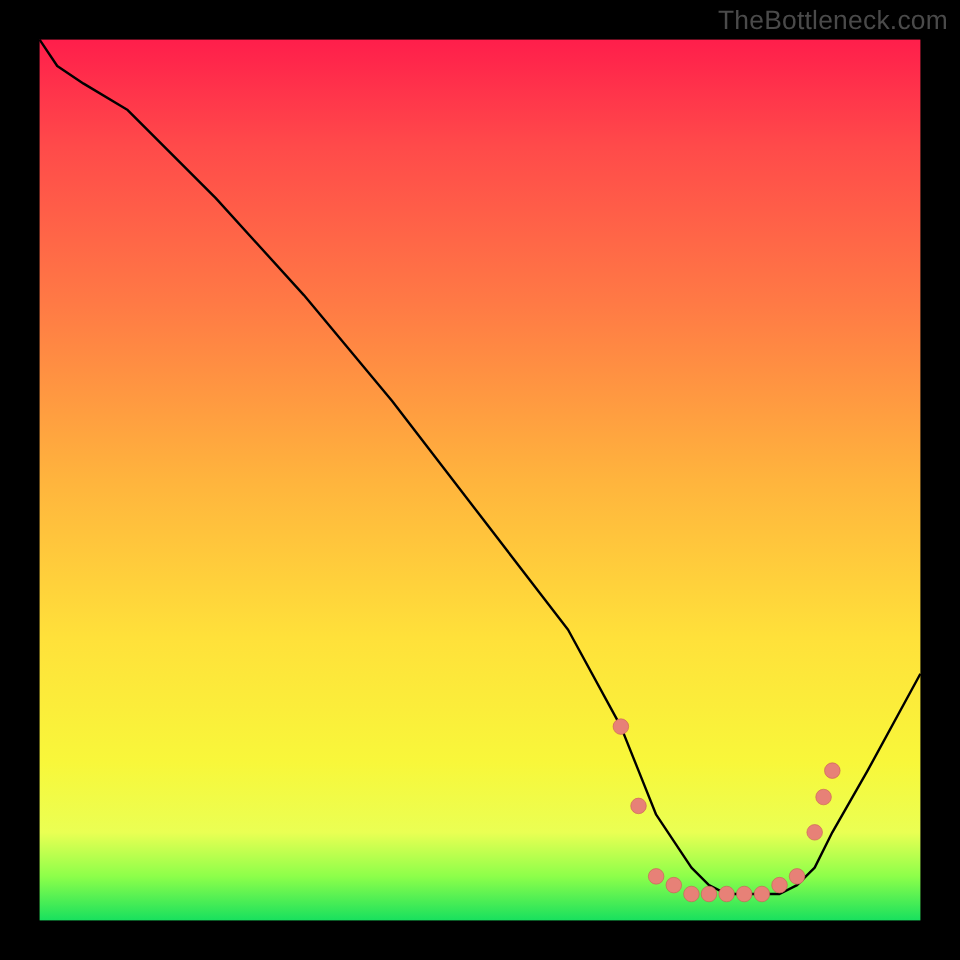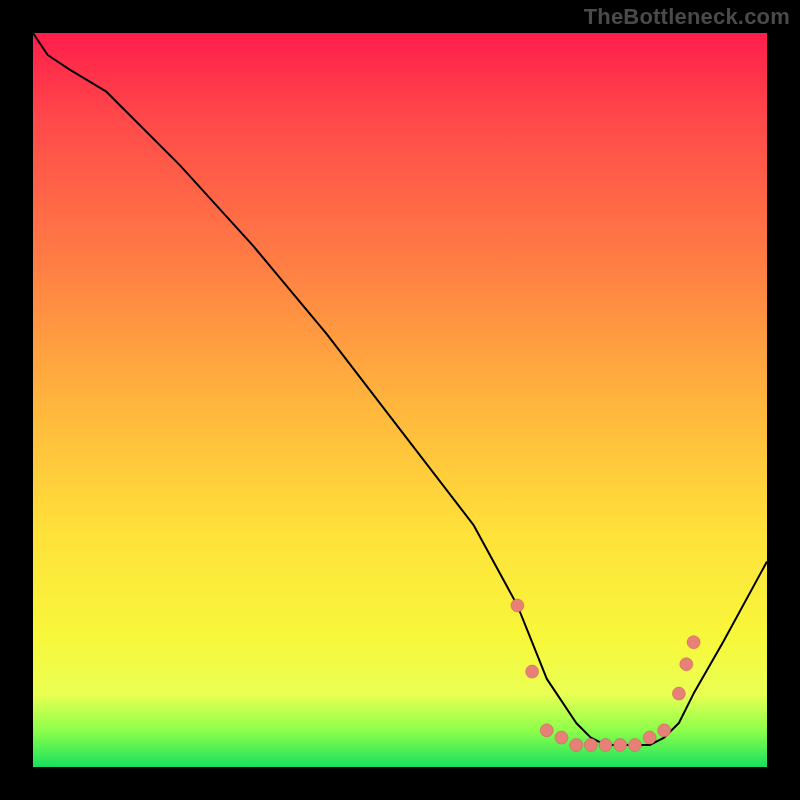--- a/index.html
+++ b/index.html
@@ -16,21 +16,21 @@
     width: 800px;
     height: 800px;
     background: #000;
   }
   .watermark {
     position: absolute;
     top: 4px;
     right: 10px;
     color: #4a4a4a;
     font-size: 22px;
-    font-weight: 700;
+    font-weight: 400;
     letter-spacing: 0.2px;
     user-select: none;
   }
   .plot-area {
     position: absolute;
     left: 33px;
     top: 33px;
     width: 734px;
     height: 734px;
     

